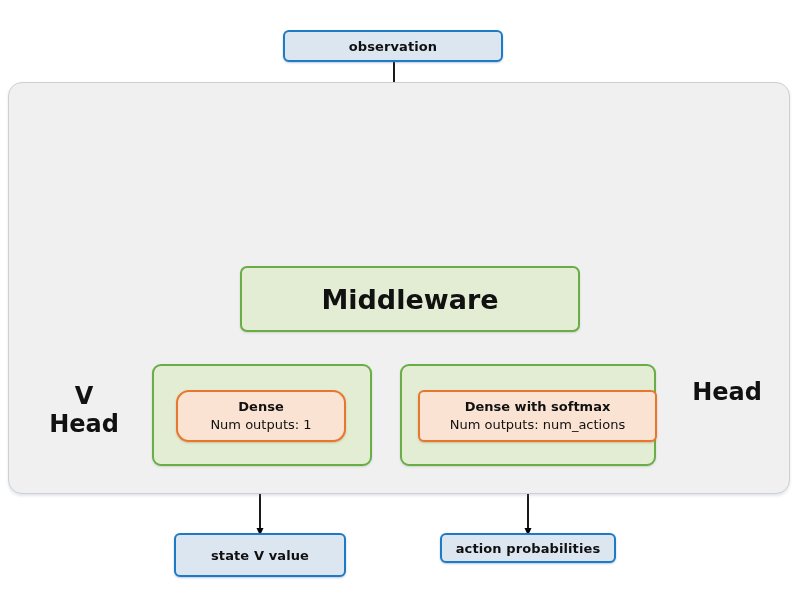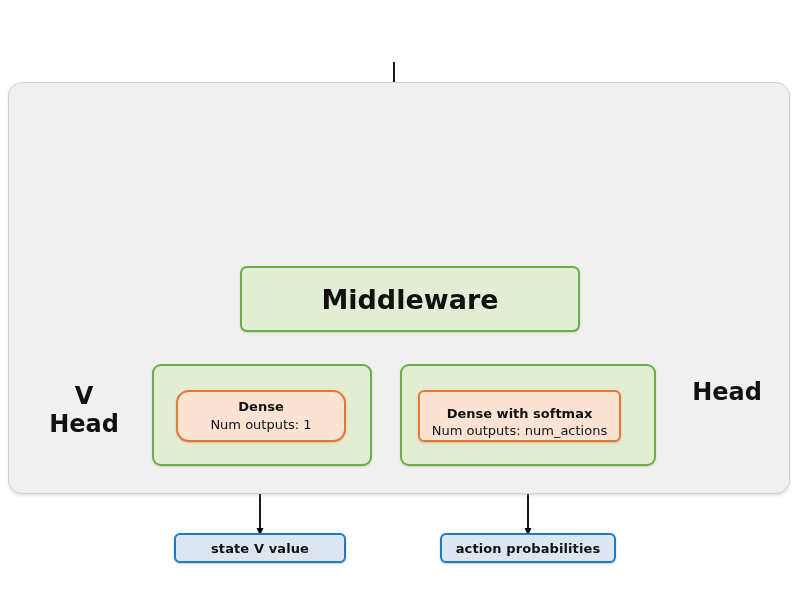--- a/index.html
+++ b/index.html
@@ -124,50 +124,53 @@
     <path d="M394,352 C402,352 406,356 406,362 L406,357 C406,352 410,352 416,352
              L518,352 C526,352 528,356 528,363 L528,396" fill="none" stroke="#000000" stroke-width="1.8" marker-end="url(#arrowhead)"></path>
 
     <line x1="260" y1="446" x2="260" y2="534" stroke="#000000" stroke-width="1.8" marker-end="url(#arrowhead)"></line>
 
     <line x1="528" y1="446" x2="528" y2="534" stroke="#000000" stroke-width="1.8" marker-end="url(#arrowhead)"></line>
   </svg>
 
   <div class="node agent-frame" style="left:8px; top:82px; width:782px; height:412px;"></div>
 
+  <div class="node io-box" style="left:283px; top:30px; width:220px; height:32px;">
+    <span class="label">observation</span>
+  </div>
 
 
   <div class="node green-box" style="left:240px; top:266px; width:340px; height:66px;">
     <span class="label-big">Middleware</span>
   </div>
 
   <div class="node head-box" style="left:152px; top:364px; width:220px; height:102px;"></div>
 
   <div class="node orange-box" style="left:176px; top:390px; width:170px; height:52px;border-radius:13px;">
     <span class="title">Dense</span>
     <span class="sub">Num outputs: 1</span>
   </div>
 
   <div class="side-caption" style="left:24px; top:382px; width:120px;">
     <div>V</div>
     <div>Head</div>
   </div>
 
   <div class="node head-box" style="left:400px; top:364px; width:256px; height:102px;"></div>
 
-  <div class="node orange-box" style="left:418px; top:390px; width:203px; height:52px;justify-content:flex-end;">
+  <div class="node orange-box" style="left:418px; top:390px; width:239px; height:52px;">
     <span class="title">Dense with softmax</span>
     <span class="sub">Num outputs: num_actions</span>
   </div>
 
   <div class="side-caption" style="left:666px; top:378px; width:122px;">
     <div>Head</div>
   </div>
 
-  <div class="node io-box" style="left:174px; top:533px; width:172px; height:30px;">
+  <div class="node io-box" style="left:174px; top:533px; width:172px; height:44px;">
     <span class="label">state V value</span>
   </div>
 
   <div class="node io-box" style="left:440px; top:533px; width:176px; height:30px;">
     <span class="label">action probabilities</span>
   </div>
 
 </div>
 
 </body></html>

